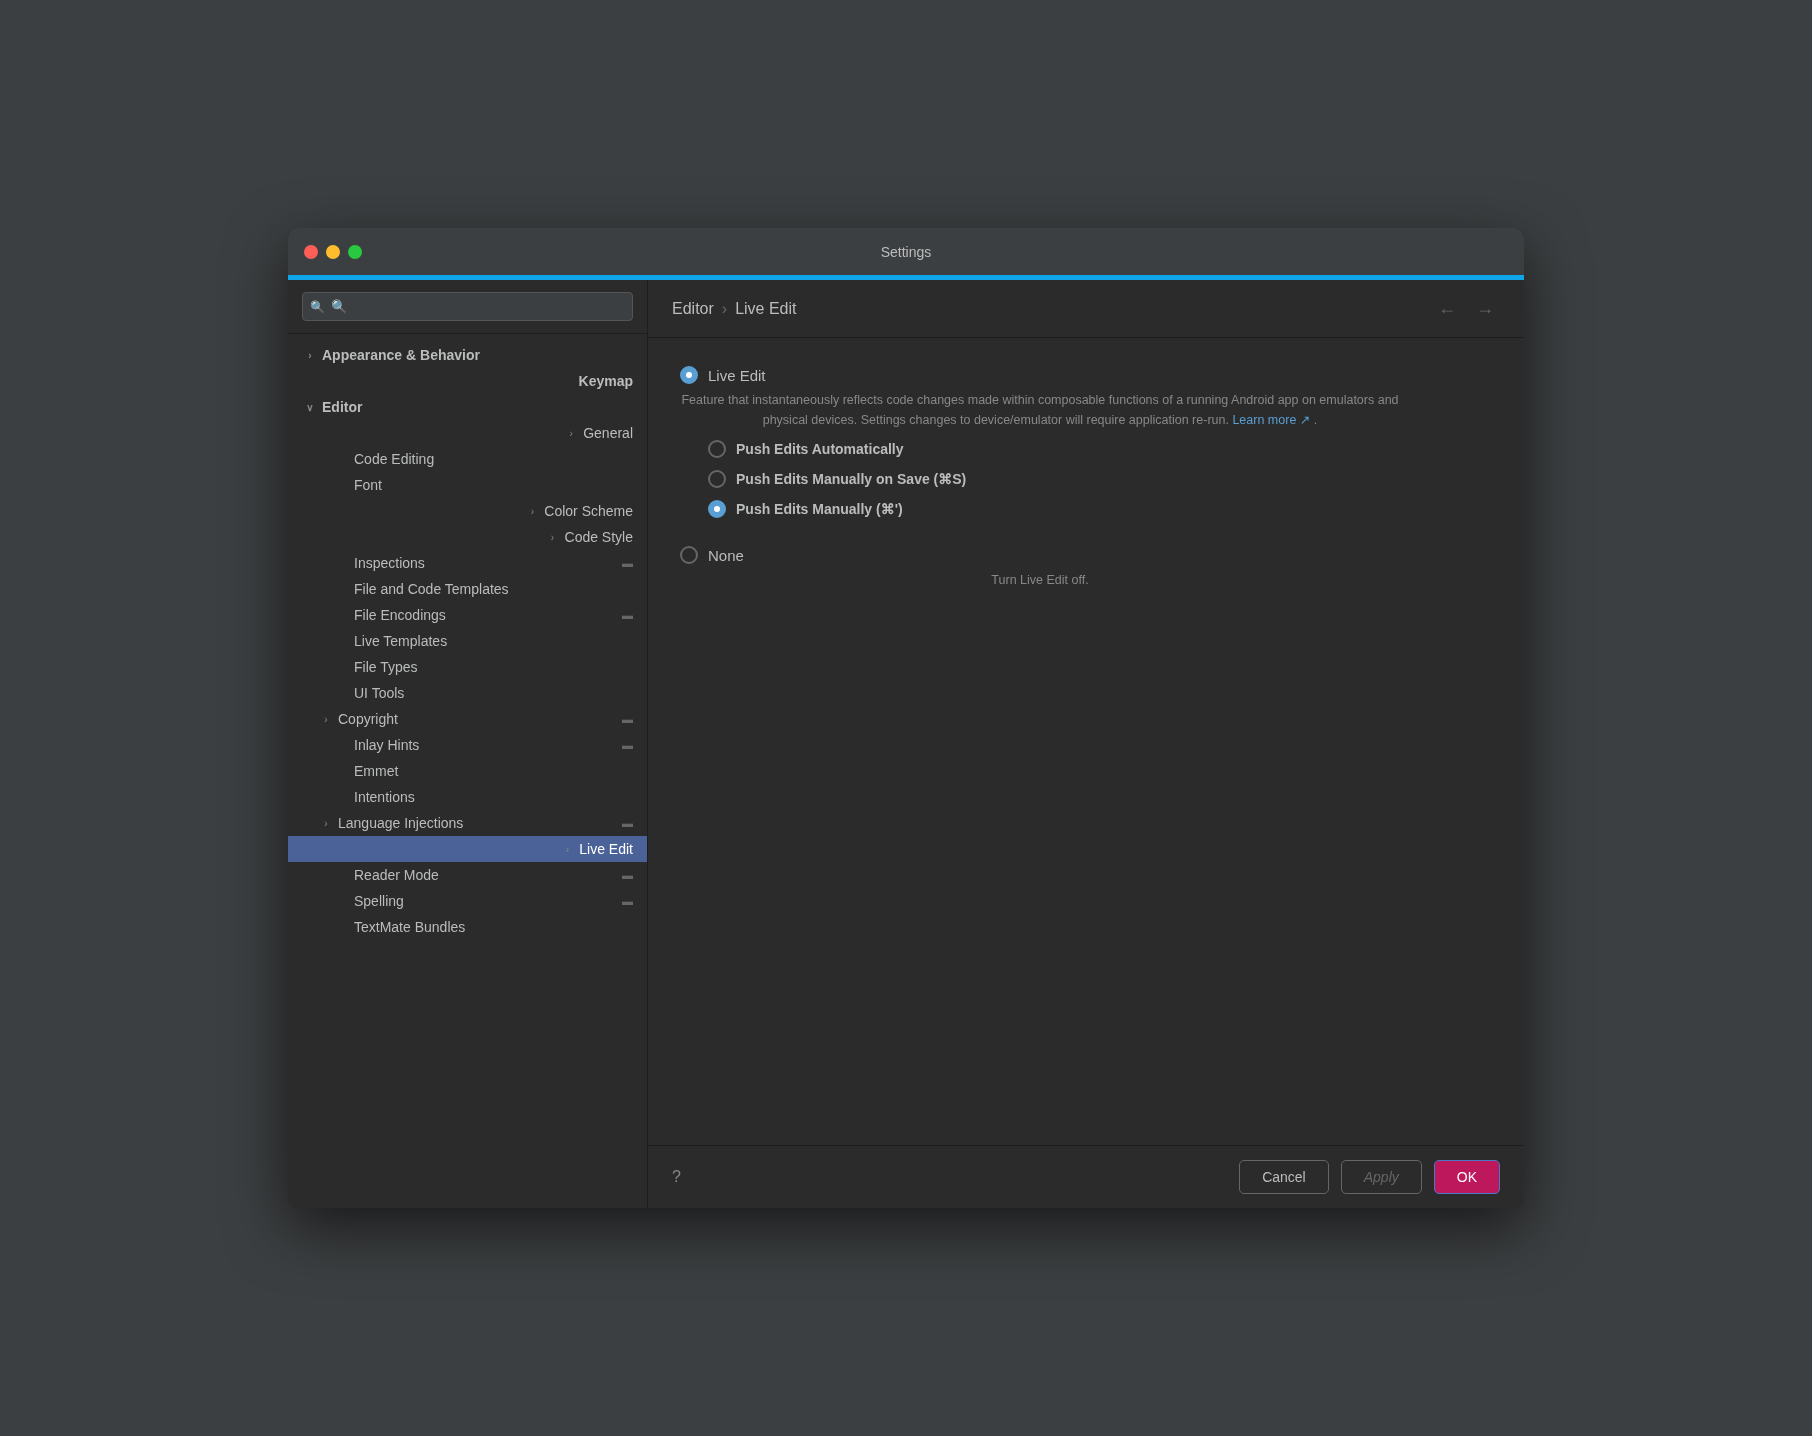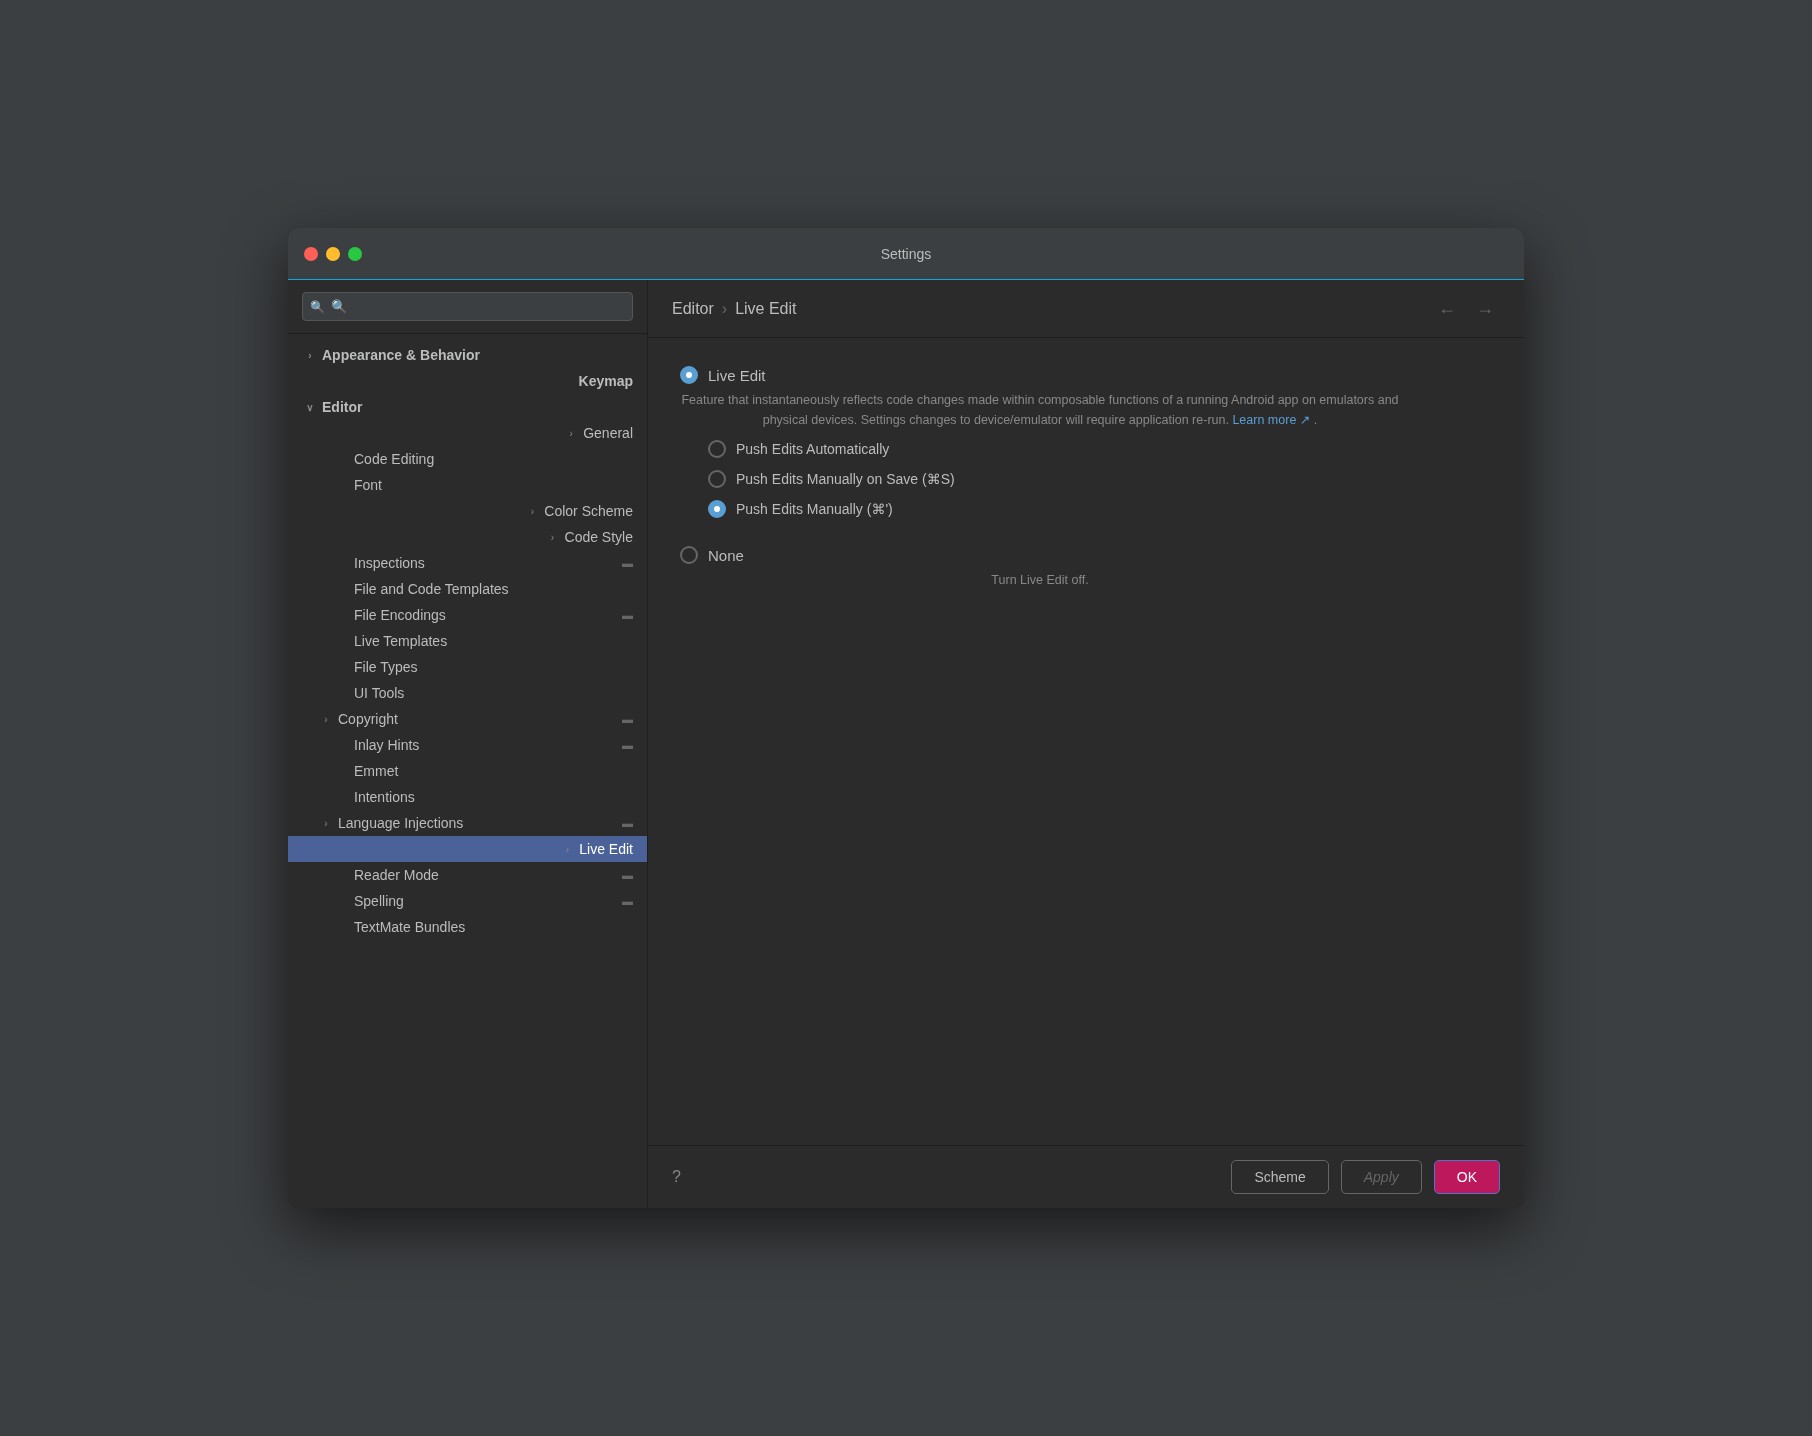--- a/index.html
+++ b/index.html
@@ -23,21 +23,21 @@
       box-shadow: 0 20px 60px rgba(0,0,0,0.6);
     }
     .title-bar {
       background: #3c3f41;
       height: 52px;
       display: flex;
       align-items: center;
       justify-content: center;
       position: relative;
       flex-shrink: 0;
-      border-bottom: 1px solid #0ea5e9;
+      border-bottom: 5px solid #0ea5e9;
     }
     .traffic-lights {
       position: absolute;
       left: 16px;
       display: flex;
       gap: 8px;
       align-items: center;
     }
     .traffic-light {
       width: 14px;
@@ -220,20 +220,21 @@
       max-width: 720px;
       text-align: center;
     }
     .link {
       color: #5a9fd4;
       cursor: pointer;
     }
     .sub-options {
       margin-left: 28px;
       margin-top: 10px;
+      font-weight: bold;
     }
     .sub-option-row {
       display: flex;
       align-items: center;
       gap: 10px;
       margin-bottom: 12px;
     }
     
     .footer {
       display: flex;
@@ -466,20 +467,20 @@
             <div class="radio-custom"></div>
             <span class="option-label" style="font-size:15px;">None</span>
           </div>
           <p class="description-text">Turn Live Edit off.</p>
         </div>
       </div>
 
       <div class="footer">
         <div class="footer-left">?</div>
         <div class="footer-right">
-          <button class="btn">Scheme</button>
+          <button class="btn">Cancel</button>
           <button class="btn disabled">Apply</button>
           <button class="btn primary">OK</button>
         </div>
       </div>
     </div>
   </div>
 </div>
 
 </body></html>

